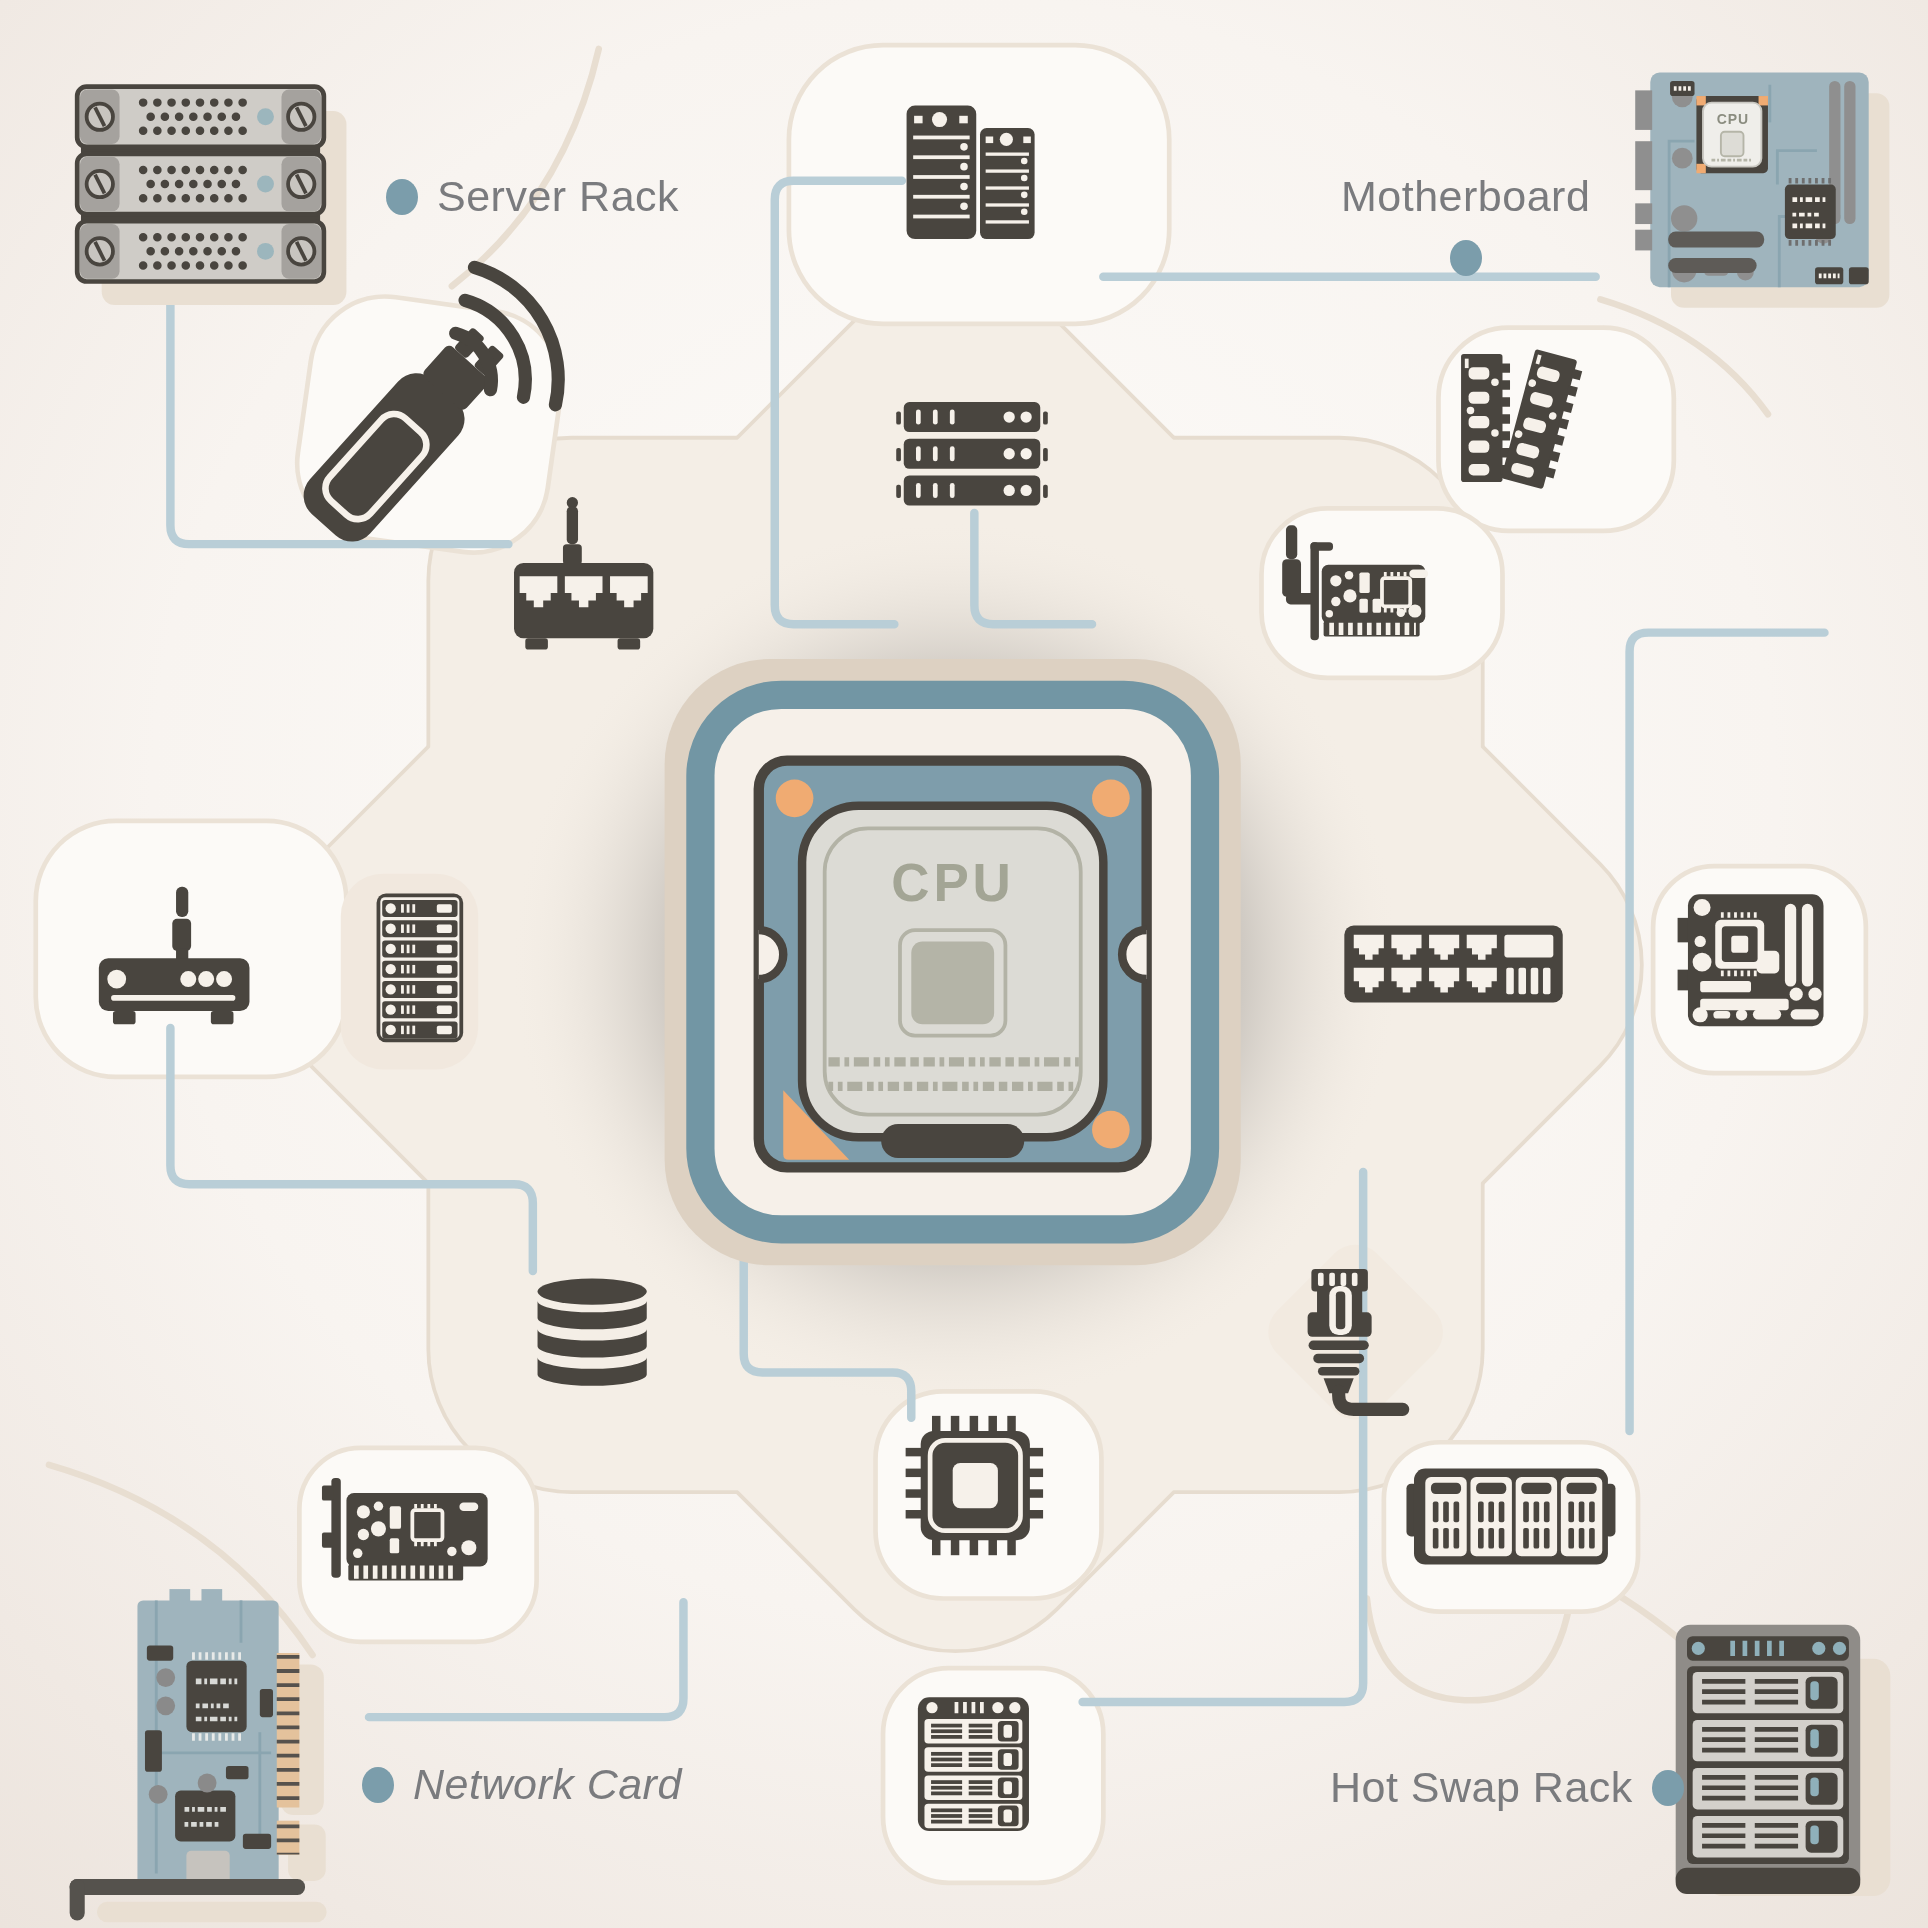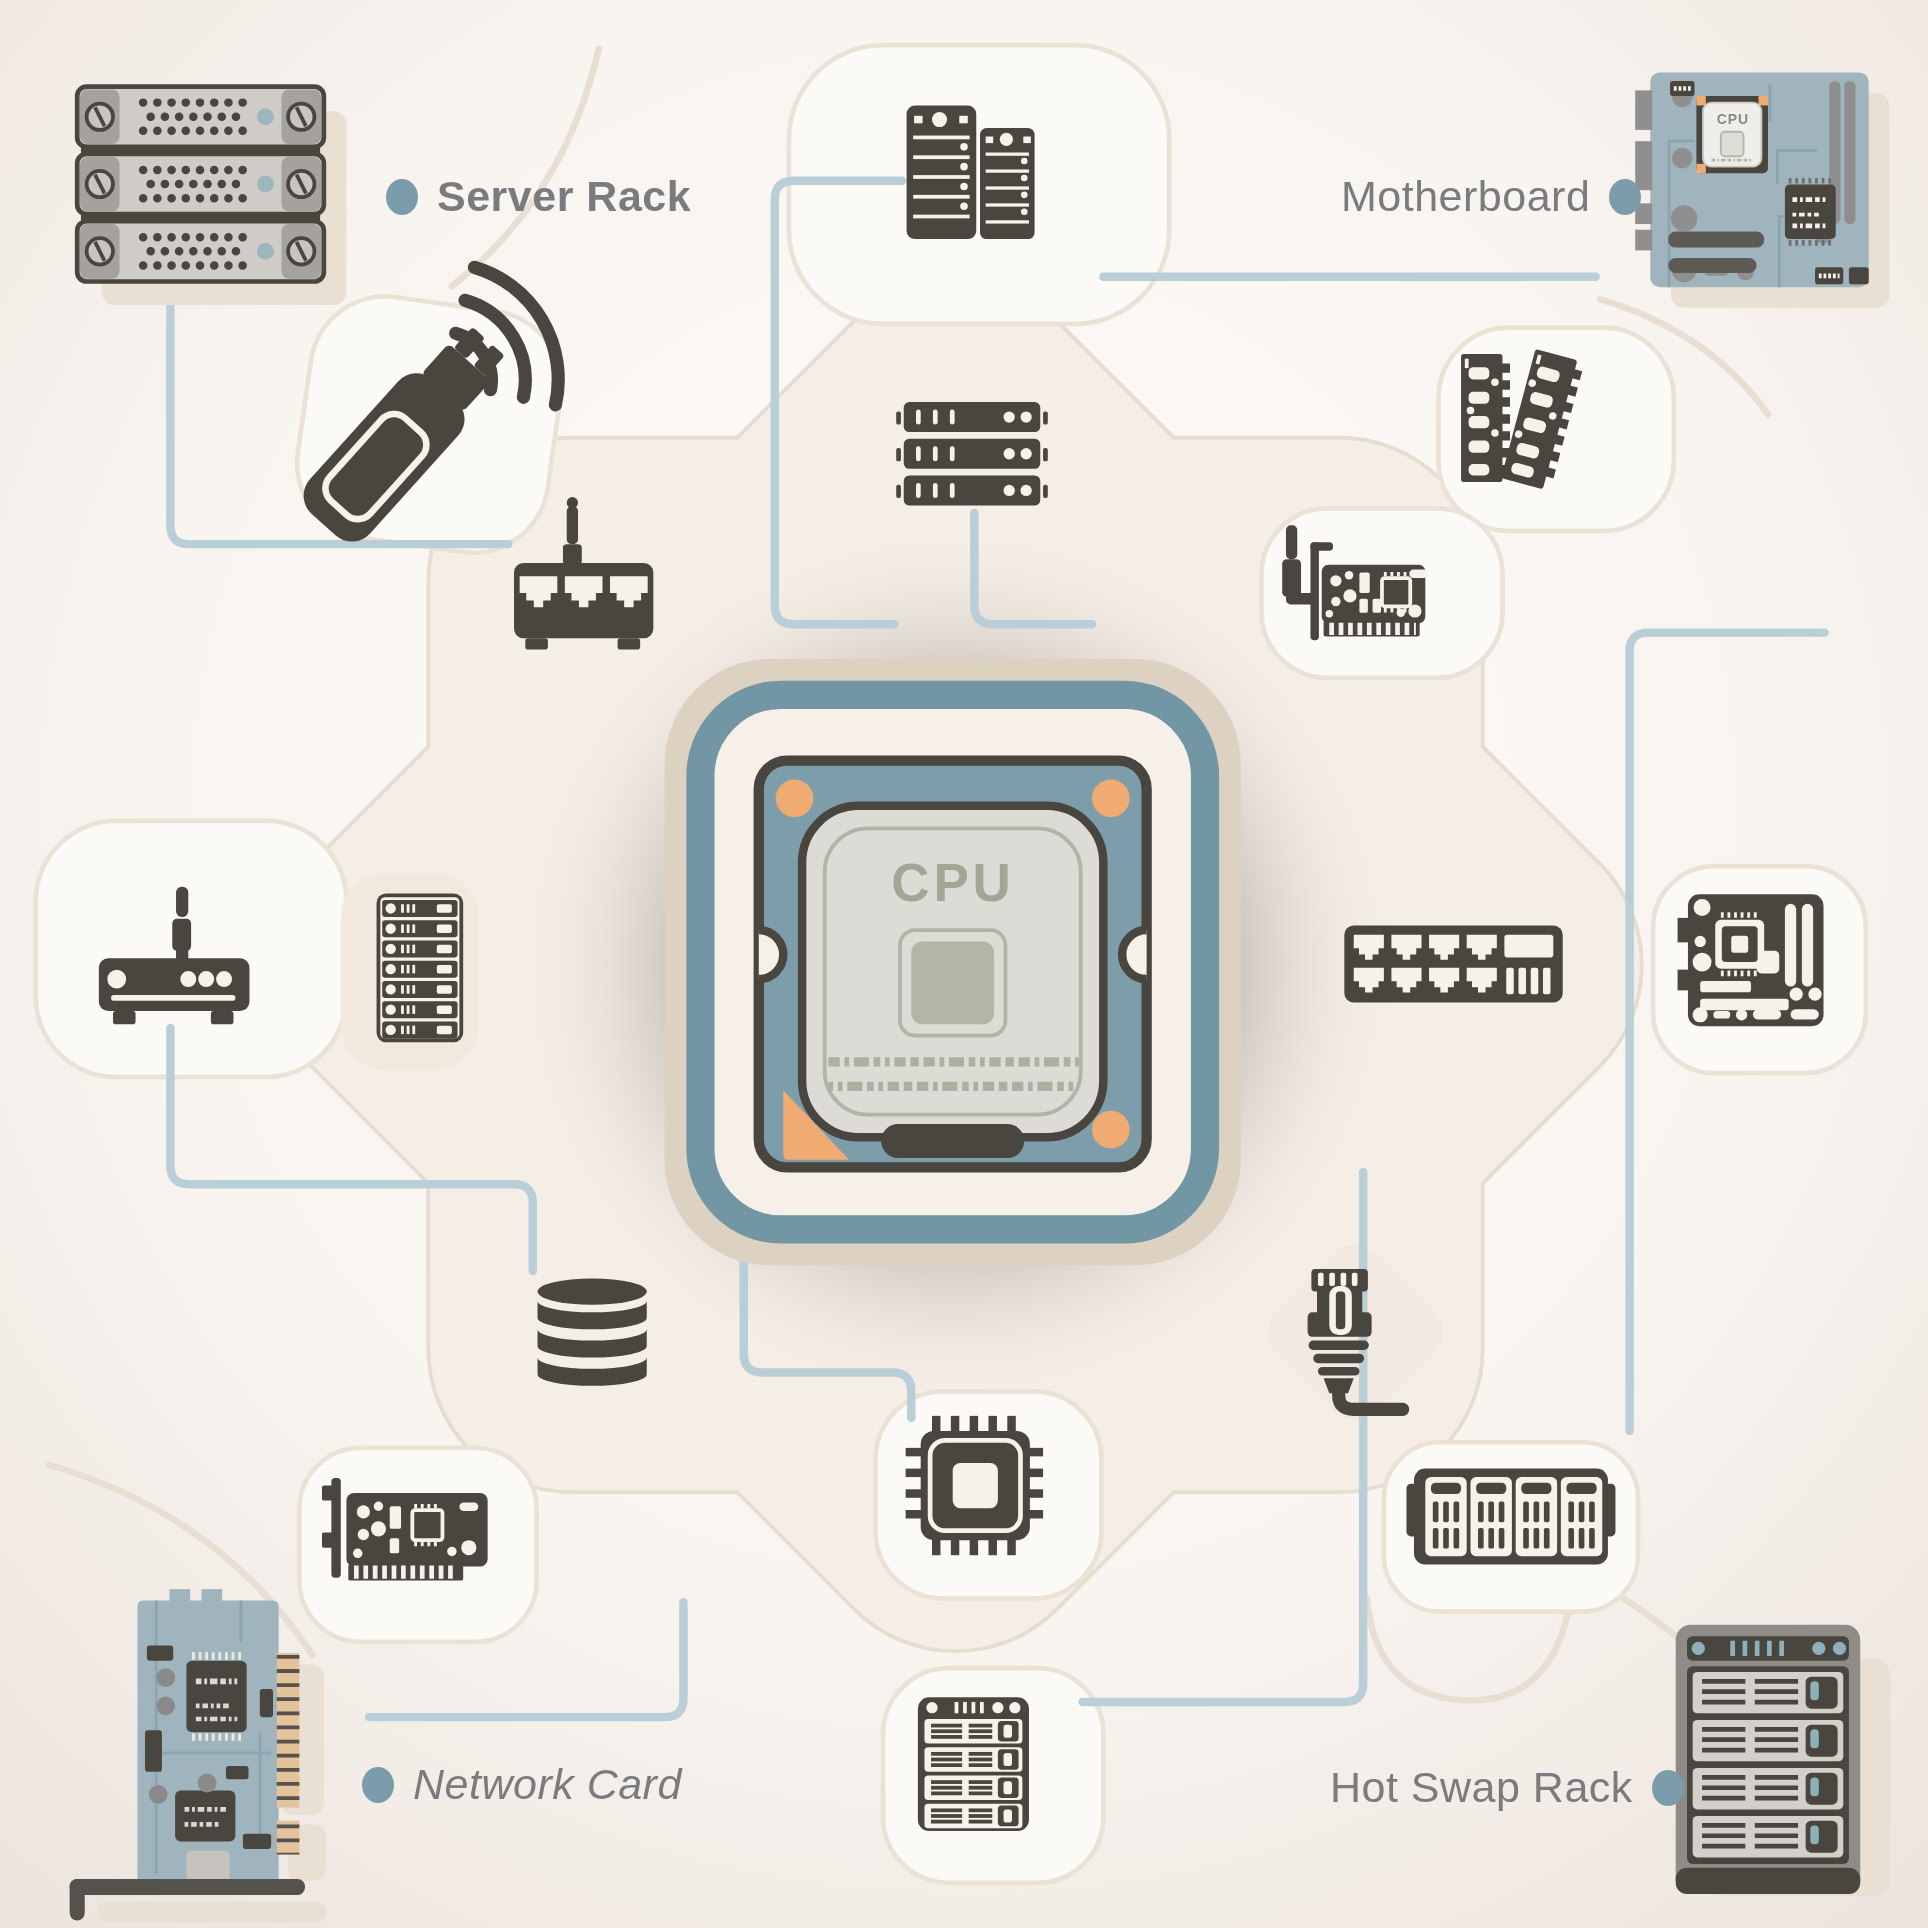--- a/index.html
+++ b/index.html
@@ -587,26 +587,26 @@
   <rect x="852" y="856" width="320" height="352" rx="60" fill="#dcdbd5" stroke="#49453f" stroke-width="9"></rect>
   <rect x="876" y="880" width="272" height="304" rx="46" fill="none" stroke="#b3b3a6" stroke-width="4"></rect>
   <rect x="956" y="988" width="112" height="112" rx="16" fill="none" stroke="#b3b3a6" stroke-width="4"></rect>
   <rect x="968" y="1000" width="88" height="88" rx="12" fill="#b4b4a7"></rect>
   <line x1="880" y1="1128" x2="1146" y2="1128" stroke="#aeaea1" stroke-width="10" stroke-dasharray="12 5 5 5 16 5 7 5 5 5 12 5 9 5"></line>
   <line x1="880" y1="1154" x2="1146" y2="1154" stroke="#aeaea1" stroke-width="10" stroke-dashoffset="7" stroke-dasharray="12 5 5 5 16 5 7 5 5 5 12 5 9 5"></line>
   <rect x="936" y="1194" width="152" height="36" rx="18" fill="#49453f"></rect>
 </g>
 </svg>
 
-<div class="label" style="left:386px;top:172px;font-weight:bold;">
+<div class="label" style="left:386px;top:172px;">
   <span class="dot"></span>
   <span>Server Rack</span>
 </div>
 
-<div class="label" style="left:1341px;top:172px;">
+<div class="label" style="left:1341px;top:172px;flex-direction:column;">
   <span>Motherboard</span>
   <span class="dot"></span>
 </div>
 
 <div class="label" style="left:362px;top:1760px;font-style:italic;">
   <span class="dot"></span>
   <span>Network Card</span>
 </div>
 
 <div class="label" style="left:1330px;top:1763px;align-items:center;">

